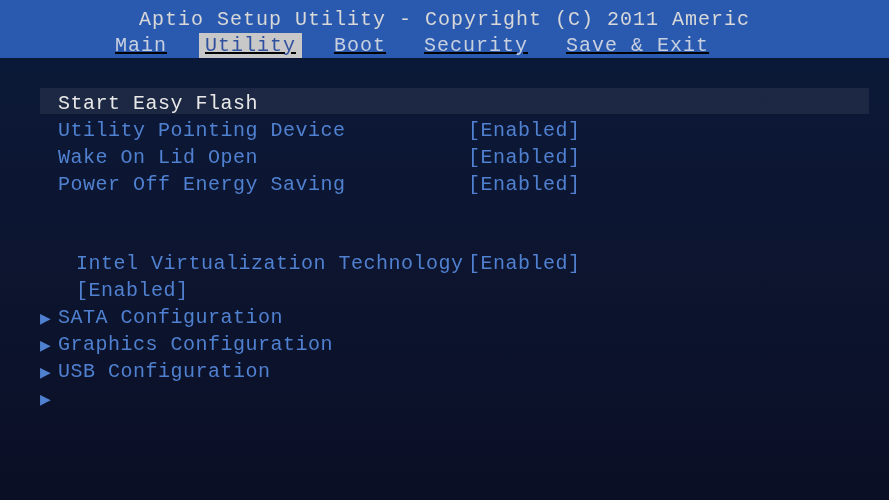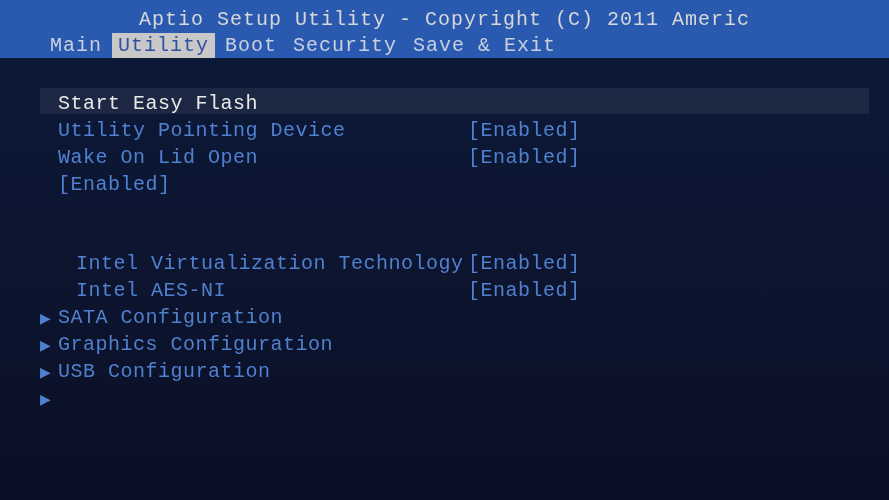--- a/index.html
+++ b/index.html
@@ -30,24 +30,25 @@
       color: #d8d8d8;
       font-size: 20px;
       text-align: center;
       padding: 4px 0 2px 0;
       letter-spacing: 1px;
       white-space: nowrap;
       overflow: hidden;
     }
     .tabs {
       display: flex;
-      gap: 4px;
-      padding-left: 44px;
+      gap: 26px;
+      padding-left: 109px;
       font-size: 20px;
       letter-spacing: 1px;
+      text-decoration: underline;
     }
     .tab {
       color: #c8d0e0;
       padding: 1px 6px;
     }
     .tab.active {
       background: #c8c8c8;
       color: #3050a0;
     }
     .content {
@@ -115,35 +116,35 @@
       <span class="label">Utility Pointing Device</span>
       <span class="value">[Enabled]</span>
     </div>
     <div class="row">
       <span class="indent"></span>
       <span class="label">Wake On Lid Open</span>
       <span class="value">[Enabled]</span>
     </div>
     <div class="row">
       <span class="indent"></span>
+      <span class="label">Power Off Energy Saving</span>
       <span class="value">[Enabled]</span>
     </div>
 
     <div class="spacer"></div>
 
     <div class="row">
       <span class="indent"></span>
       <span class="indent"></span>
       <span class="label" style="min-width:392px">Intel Virtualization Technology</span>
       <span class="value">[Enabled]</span>
     </div>
     <div class="row">
       <span class="indent"></span>
       <span class="indent"></span>
-      <span class="label" style="min-width:392px">Intel AES-NI</span>
       <span class="value">[Enabled]</span>
     </div>
     <div class="row">
       <span class="arrow">▶</span>
       <span class="label">SATA Configuration</span>
     </div>
     <div class="row">
       <span class="arrow">▶</span>
       <span class="label">Graphics Configuration</span>
     </div>

